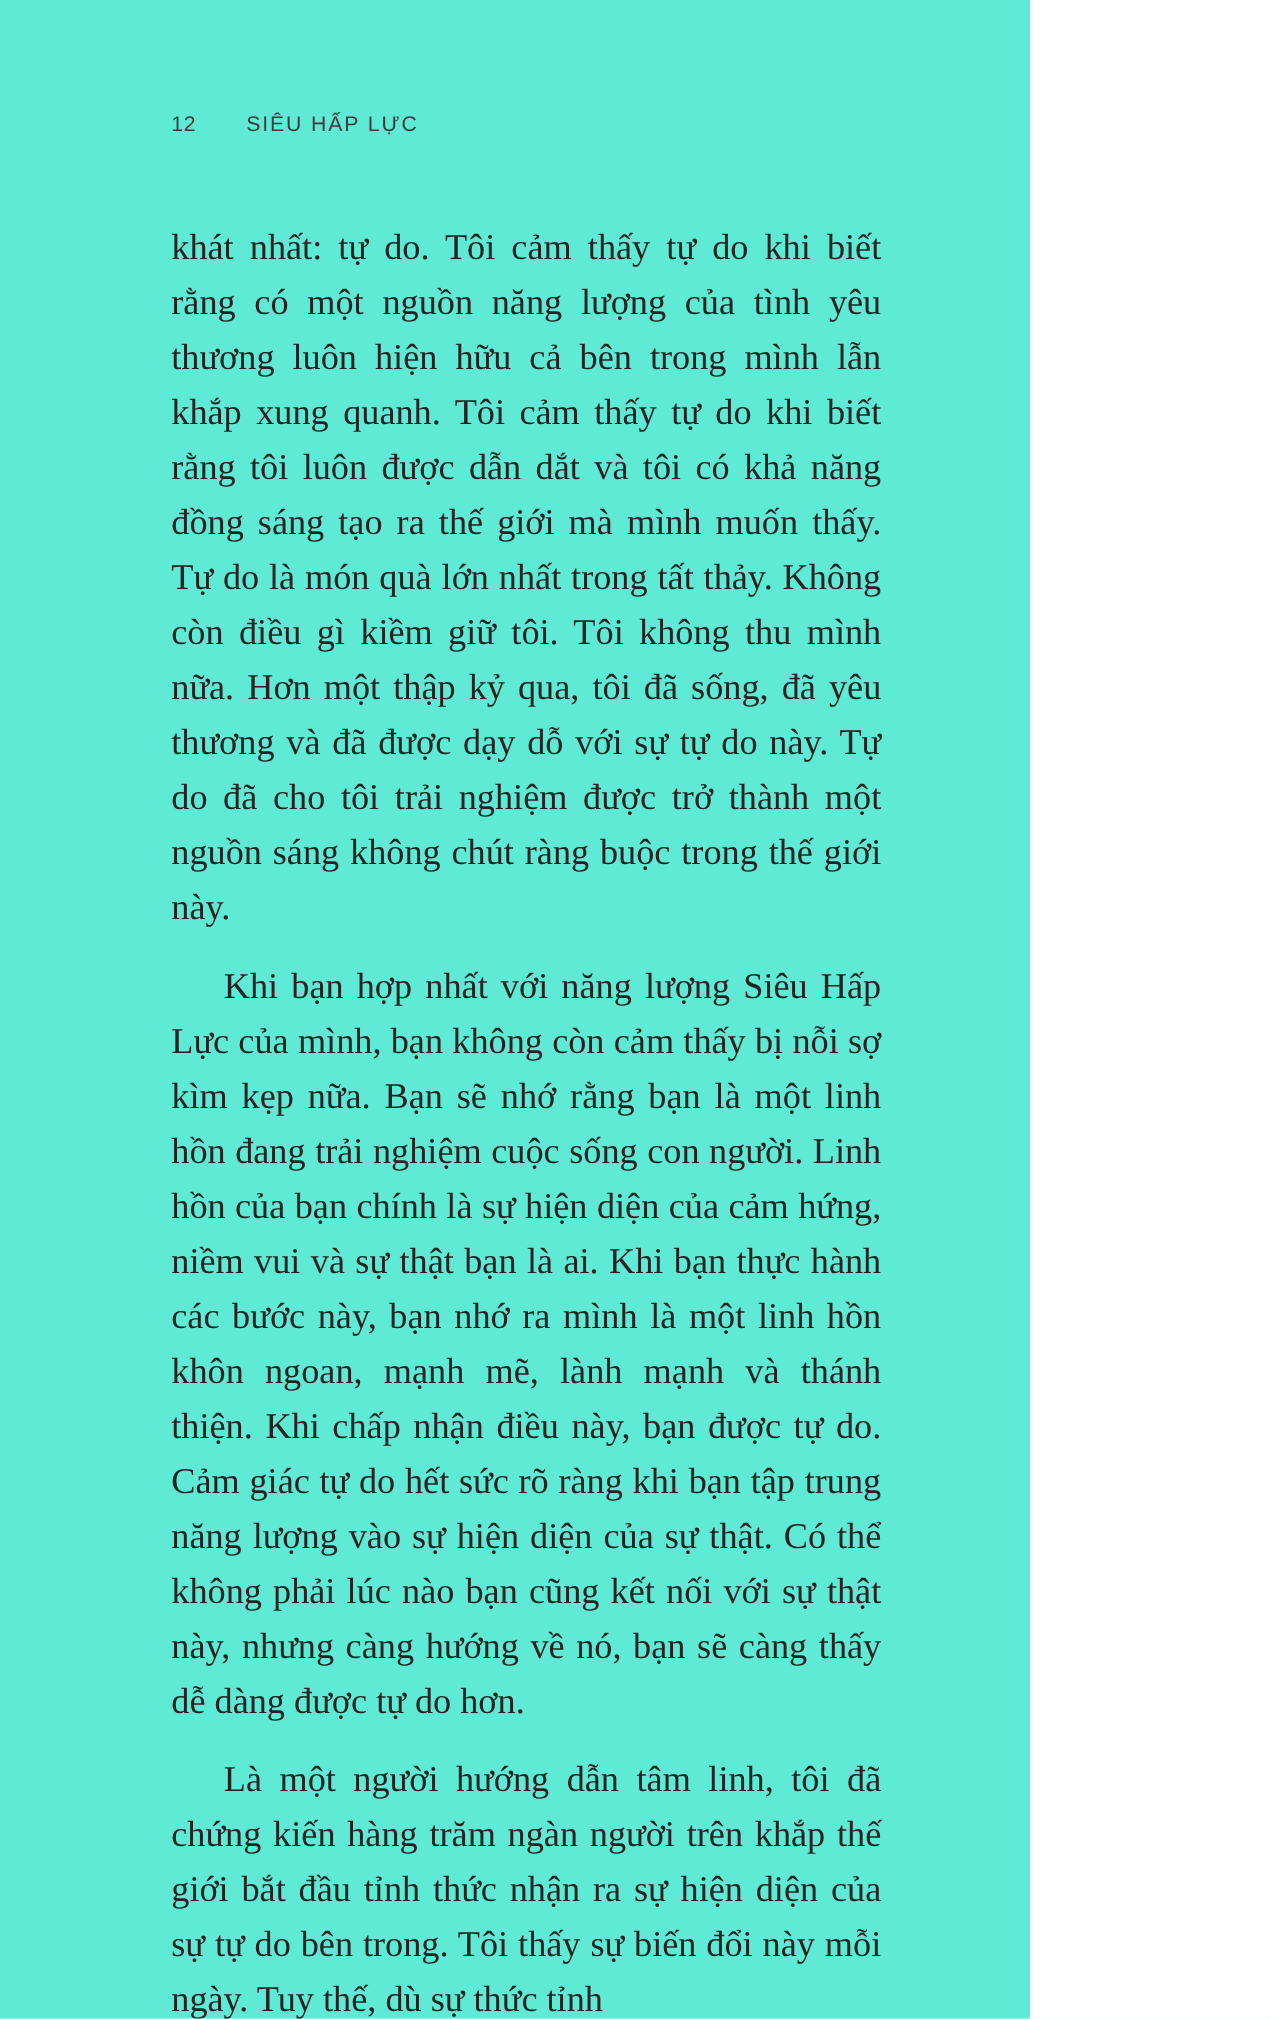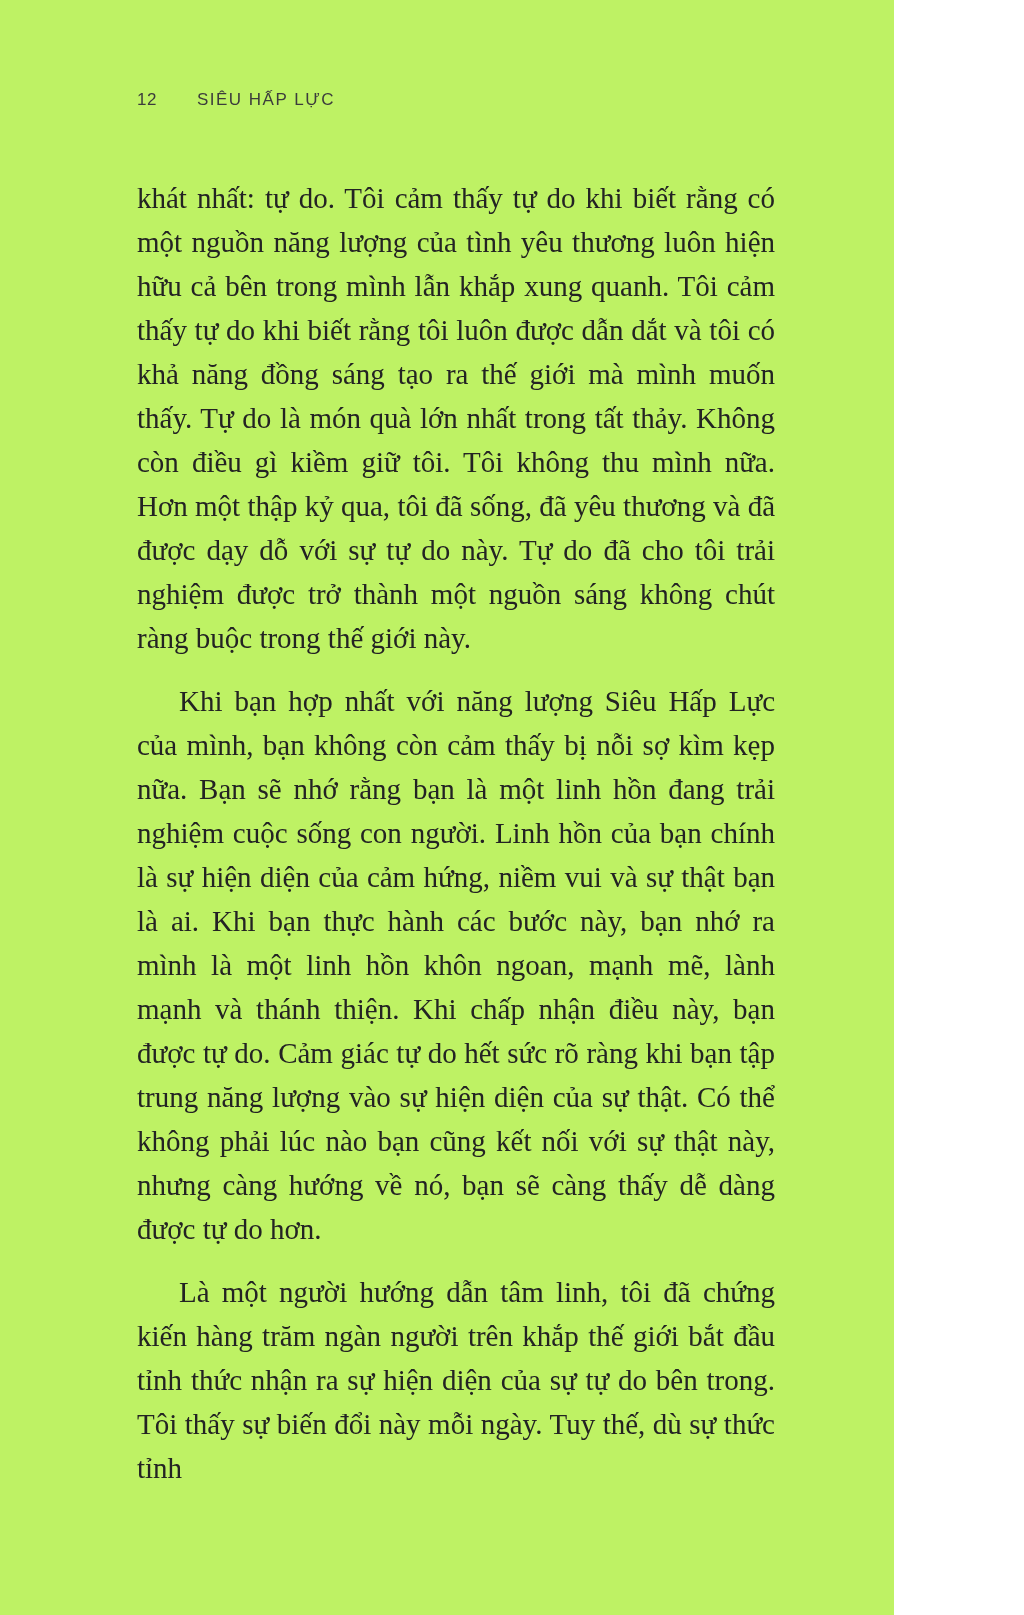--- a/index.html
+++ b/index.html
@@ -9,24 +9,24 @@
   }
   body {
     width: 1024px;
     height: 1615px;
     font-family: "Liberation Serif", "DejaVu Serif", serif;
     color: #222222;
     overflow: hidden;
   }
   .page {
     box-sizing: border-box;
-    width: 894px;
+    width: 824px;
     height: 1615px;
     padding: 90px 119px 0 137px;
-    background: #bef264;
+    background: #5eead4;
   }
   .running-header {
     display: flex;
     align-items: baseline;
     gap: 40px;
     font-family: "Liberation Sans", "DejaVu Sans", sans-serif;
     font-size: 17px;
     font-weight: 500;
     letter-spacing: 1.5px;
     color: #3c3c3c;

